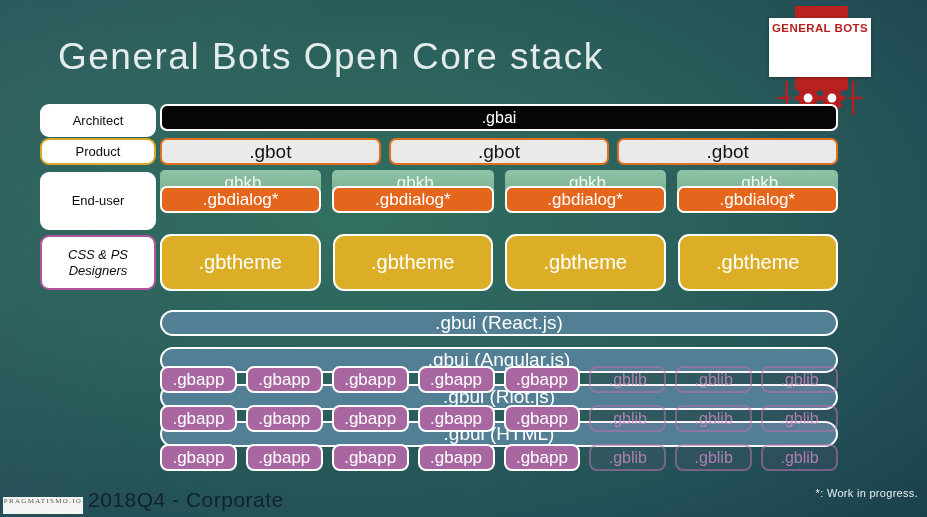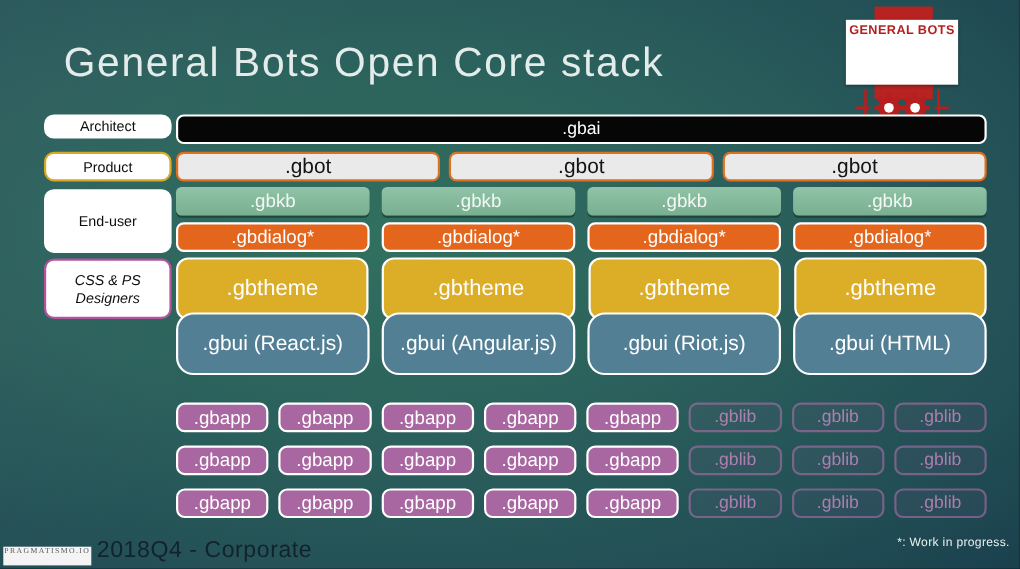--- a/index.html
+++ b/index.html
@@ -24,34 +24,34 @@
   }
   .logo-brand{font-size:11.5px;font-weight:bold;color:#b51f1f;letter-spacing:0.4px;white-space:nowrap;}
   .logo-gears{margin-top:1px;}
   
   .label{
     position:absolute;left:40px;width:116px;background:#ffffff;color:#0d0d0d;
     display:flex;align-items:center;justify-content:center;text-align:center;
     font-size:13px;line-height:1.18;border-radius:9px;border:2px solid #ffffff;
     box-sizing:border-box;padding:2px 8px;
   }
-  .label-architect{top:104px;height:22px;}
+  .label-architect{top:104px;height:33px;}
   .label-product{top:138px;height:27px;border-color:#d9a826;}
   .label-enduser{top:172px;height:58px;}
   .label-designers{top:235px;height:55px;border-color:#b2559e;font-style:italic;}
   .label-frontend{top:301px;height:55px;border-color:#a32c21;}
   .label-backend{top:368px;height:102px;border-color:#161616;border-radius:24px;}
   
-  .row{position:absolute;left:160px;width:737px;display:flex;}
+  .row{position:absolute;left:160px;width:678px;display:flex;}
   .row-gbai{top:104px;height:27px;}
   .row-gbot{top:138px;height:27px;gap:8px;}
   .row-gbkb{top:170px;height:26px;gap:11px;}
-  .row-gbdialog{top:202px;height:27px;gap:11px;}
+  .row-gbdialog{top:186px;height:27px;gap:11px;}
   .row-gbtheme{top:234px;height:57px;gap:12px;}
-  .row-gbui{top:284px;height:57px;gap:11px;}
+  .row-gbui{top:310px;height:57px;gap:11px;flex-direction:column;}
   .row-backend{height:27px;gap:9px;}
   .row-b1{top:366px;}
   .row-b2{top:405px;}
   .row-b3{top:444px;}
   .box{
     flex:1;display:flex;align-items:center;justify-content:center;
     box-sizing:border-box;color:#fff;white-space:nowrap;
   }
   .gbai{background:#060606;border:2px solid #fff;border-radius:7px;font-size:16px;}
   .gbot{background:#eaeaea;border:2px solid #e0701f;border-radius:7px;color:#141414;font-size:19px;}

